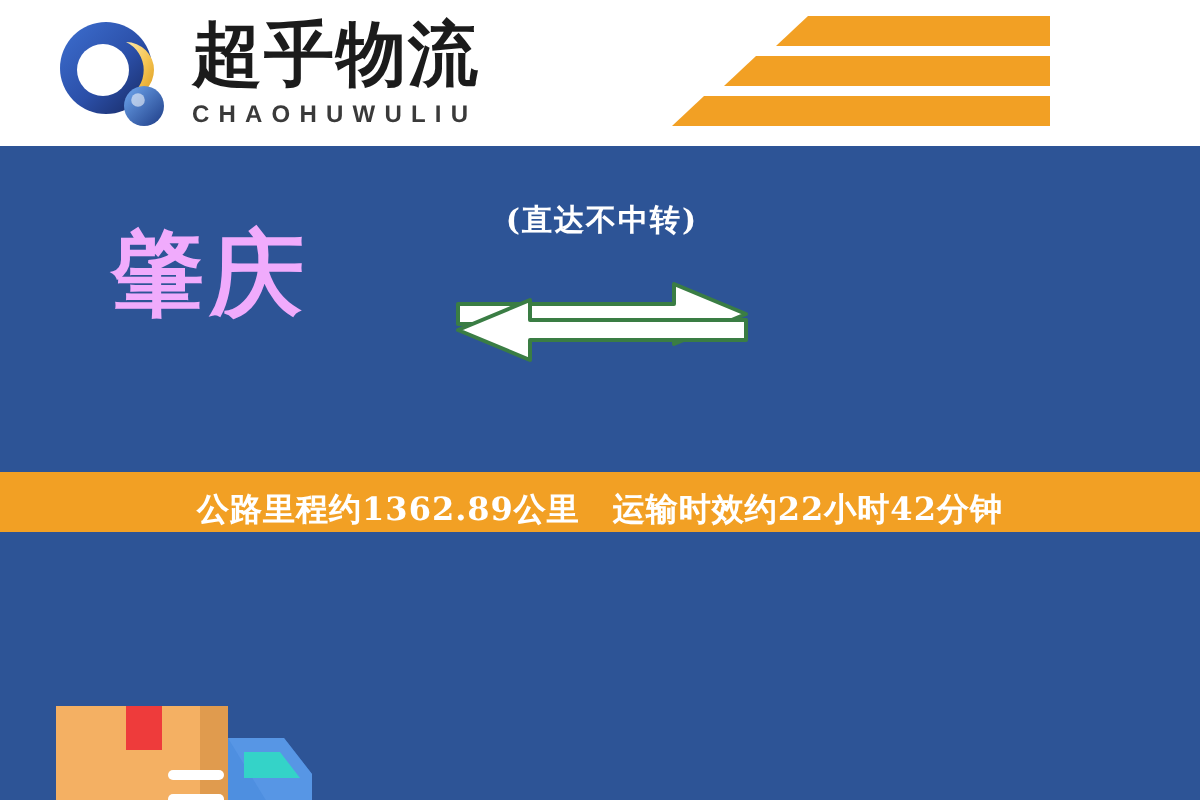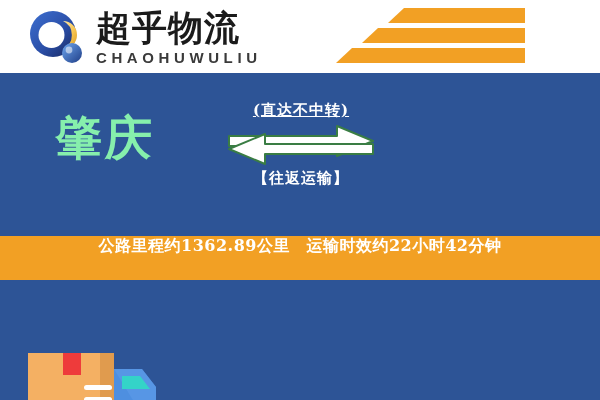--- a/index.html
+++ b/index.html
@@ -44,21 +44,21 @@
     font-family: "DejaVu Serif", "Liberation Serif", serif;
     font-size: 35px;
     font-weight: bold;
     color: #1b1b1b;
     line-height: 40px;
     letter-spacing: 1px;
     white-space: nowrap;
   }
   .brand-en {
     font-family: "Liberation Sans", sans-serif;
-    font-size: 15px;
+    font-size: 12px;
     font-weight: bold;
     color: #3a3a3a;
     letter-spacing: 4.6px;
     line-height: 15px;
     margin-top: 2px;
     white-space: nowrap;
   }
 
   .stripes {
     position: absolute;
@@ -96,21 +96,21 @@
     left: 0; top: 0;
     width: 600px; height: 163px;
   }
 
   .city {
     position: absolute;
     top: 36px;
     font-family: "DejaVu Serif", "Liberation Serif", serif;
     font-size: 47px;
     font-weight: bold;
-    color: #86efac;
+    color: #f0abfc;
     line-height: 58px;
     letter-spacing: 3px;
     white-space: nowrap;
   }
   .city.origin { left: 55px; }
   .city.dest   { left: 387px; }
 
   .mid {
     position: absolute;
     left: 225px; top: 28px;
@@ -118,35 +118,35 @@
     text-align: center;
   }
   .mid-top, .mid-bottom {
     font-family: "DejaVu Serif", "Liberation Serif", serif;
     font-size: 15px;
     font-weight: bold;
     color: #ffffff;
     letter-spacing: 1px;
     white-space: nowrap;
   }
-  .mid-top { margin-bottom: 3px; text-decoration: underline; }
+  .mid-top { margin-bottom: 19px; }
   .arrows {
     width: 152px; height: 42px;
   }
   .arrows svg { display: block; }
   .mid-bottom { margin-top: 4px; }
 
   
   .info-bar {
     position: absolute;
     left: 0; top: 163px;
-    width: 600px; height: 44px;
+    width: 600px; height: 30px;
     background: #F2A024;
     display: flex;
-    align-items: flex-start;
+    align-items: flex-end;
     justify-content: center;
   }
   .info-text {
     font-family: "DejaVu Serif", "Liberation Serif", serif;
     font-size: 16px;
     font-weight: bold;
     color: #ffffff;
     letter-spacing: 0.5px;
     white-space: nowrap;
   }
@@ -227,21 +227,20 @@
 
         <div class="arrows">
           <svg width="152" height="42" viewBox="0 0 152 42">
 
             <path d="M4 23 L4 13 L112 13 L112 3 L148 18 L112 33 L112 23 Z" fill="#ffffff" stroke="#3A7D44" stroke-width="2" stroke-linejoin="round"></path>
 
             <path d="M148 21 L148 31 L40 31 L40 41 L4 26 L40 11 L40 21 Z" fill="#ffffff" stroke="#3A7D44" stroke-width="2" stroke-linejoin="round"></path>
           </svg>
         </div>
 
-        <div class="mid-bottom">【往返运输】</div>
       </div>
 
     </div>
 
     <div class="info-bar">
       <div class="info-text">公路里程约1362.89公里　运输时效约22小时42分钟</div>
     </div>
 
 
     <div class="truck">

